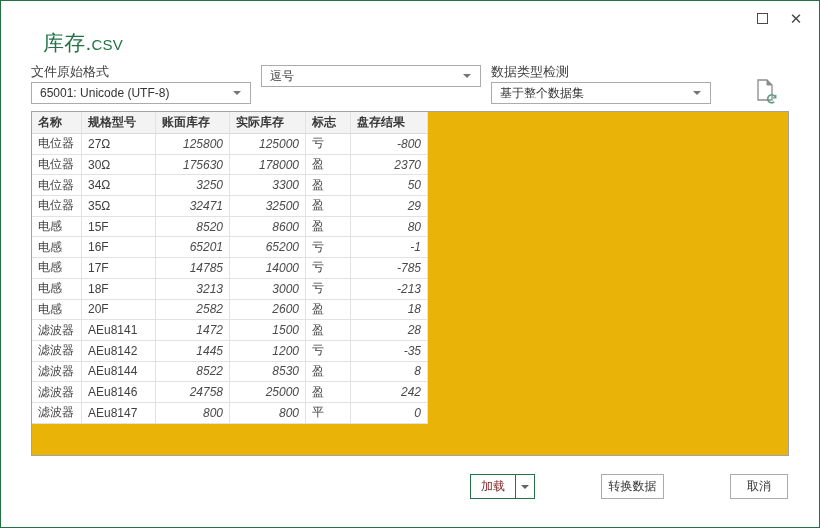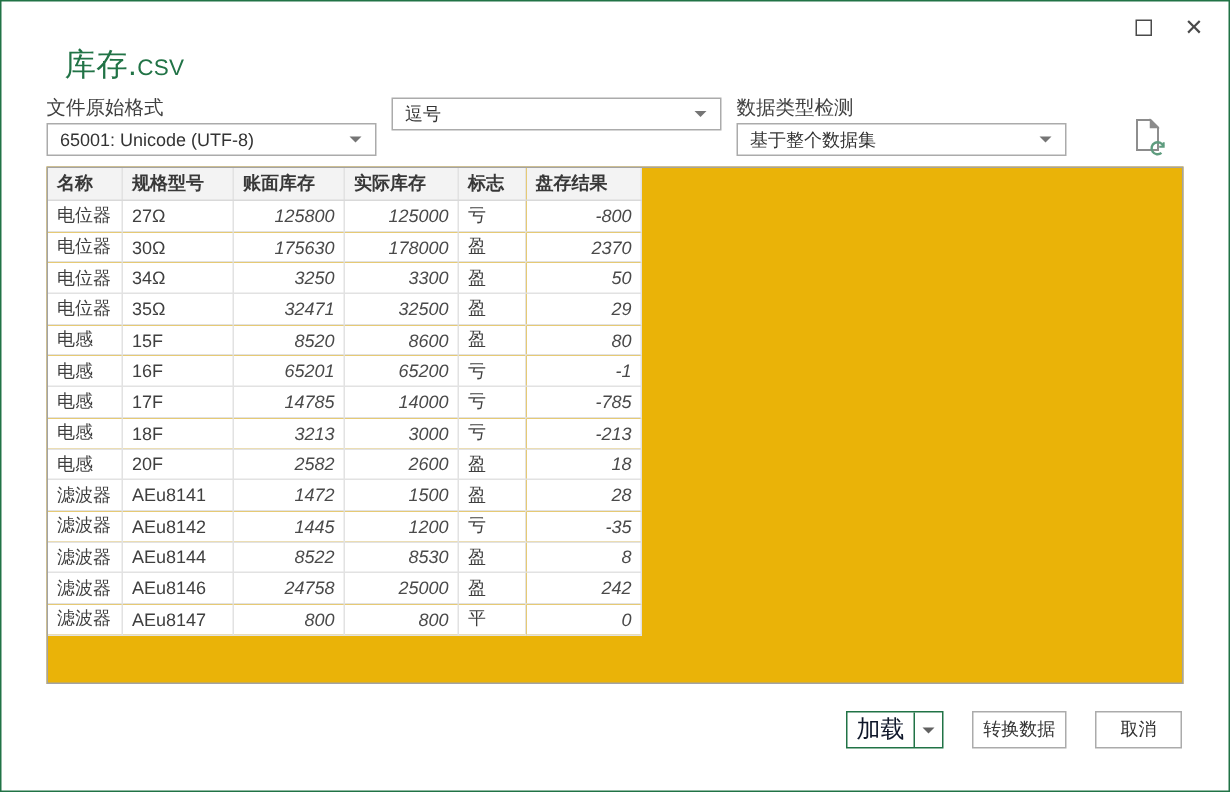--- a/index.html
+++ b/index.html
@@ -67,28 +67,28 @@
   table.grid td.num { text-align: right; font-style: italic; color: #4a4a4a; }
 
   
   .footer {
     position: absolute; top: 473px; right: 31px;
     display: flex; align-items: center; gap: 19px;
   }
   .split-button { display: flex; height: 25px; border: 1px solid #217346; background: #fff; }
   .split-main {
     width: 45px; display: flex; align-items: center; justify-content: center;
-    font-size: 16px; color: #0f172a; border-right: 1px solid #217346; cursor: default;
+    font-size: 12px; color: #7f1d1d; border-right: 1px solid #217346; cursor: default;
   }
   .split-arrow { width: 18px; display: flex; align-items: center; justify-content: center; cursor: default; }
   .split-arrow .combo-arrow { border-top-color: #616161; }
   .btn {
     height: 25px; border: 1px solid #ababab; background: #fff;
     display: flex; align-items: center; justify-content: center;
-    font-size: 12px; color: #333; cursor: default;
+    font-size: 12px; color: #333; cursor: default; margin-left: 47px;
   }
   .btn-transform { width: 63px; }
   .btn-cancel { width: 58px; }
 </style>
 </head>
 <body>
 
 <div class="dialog">
 
   <div class="win-controls">

